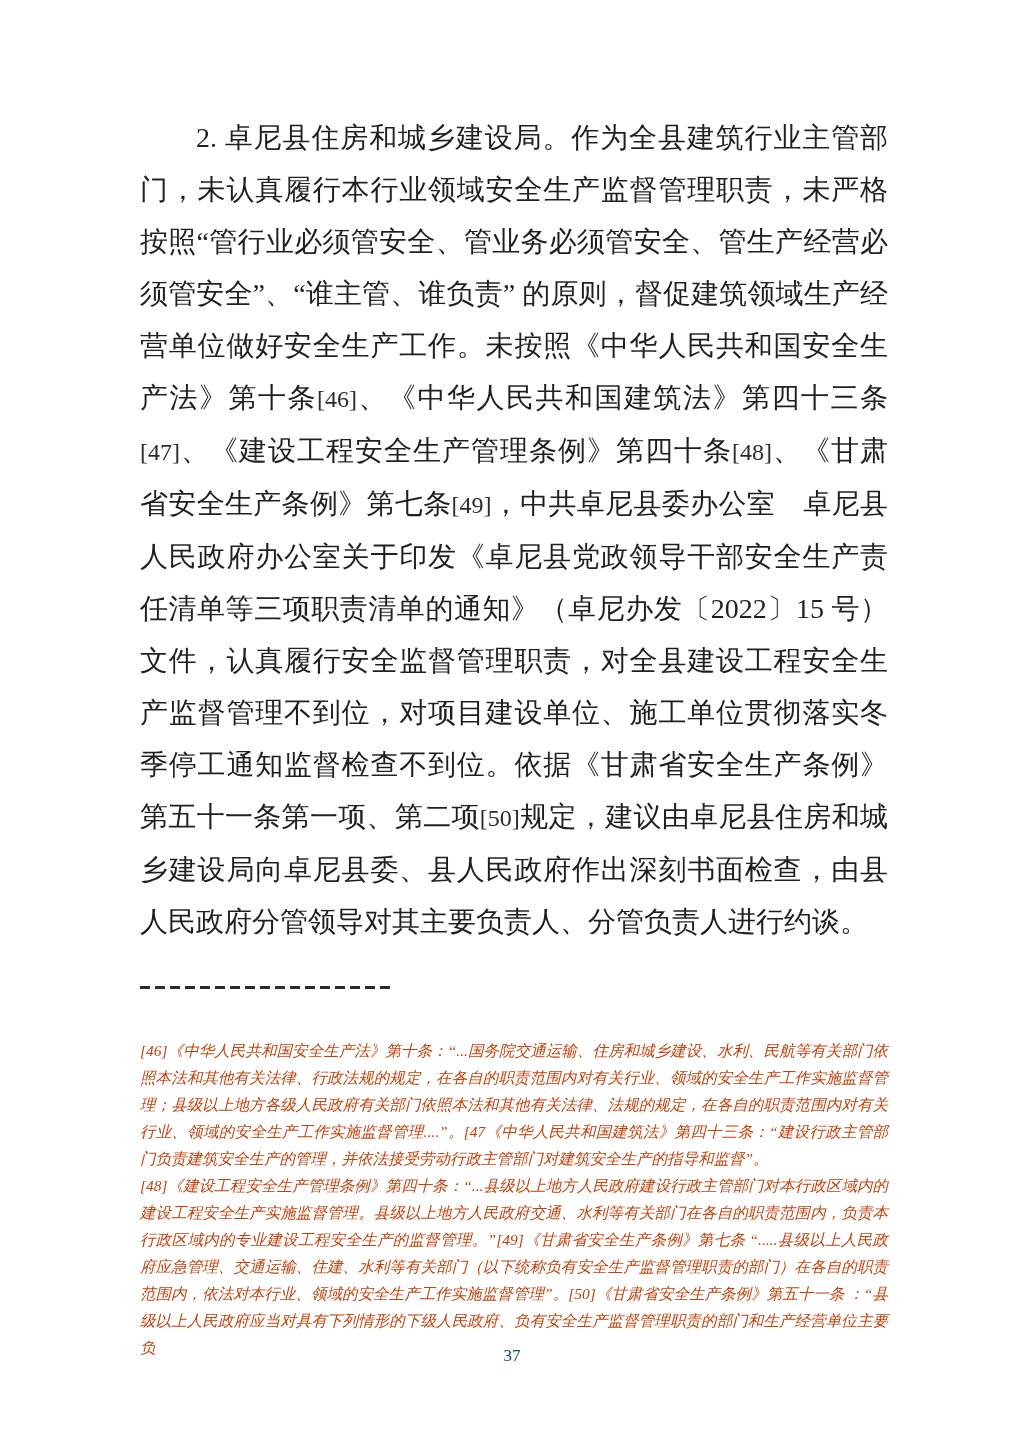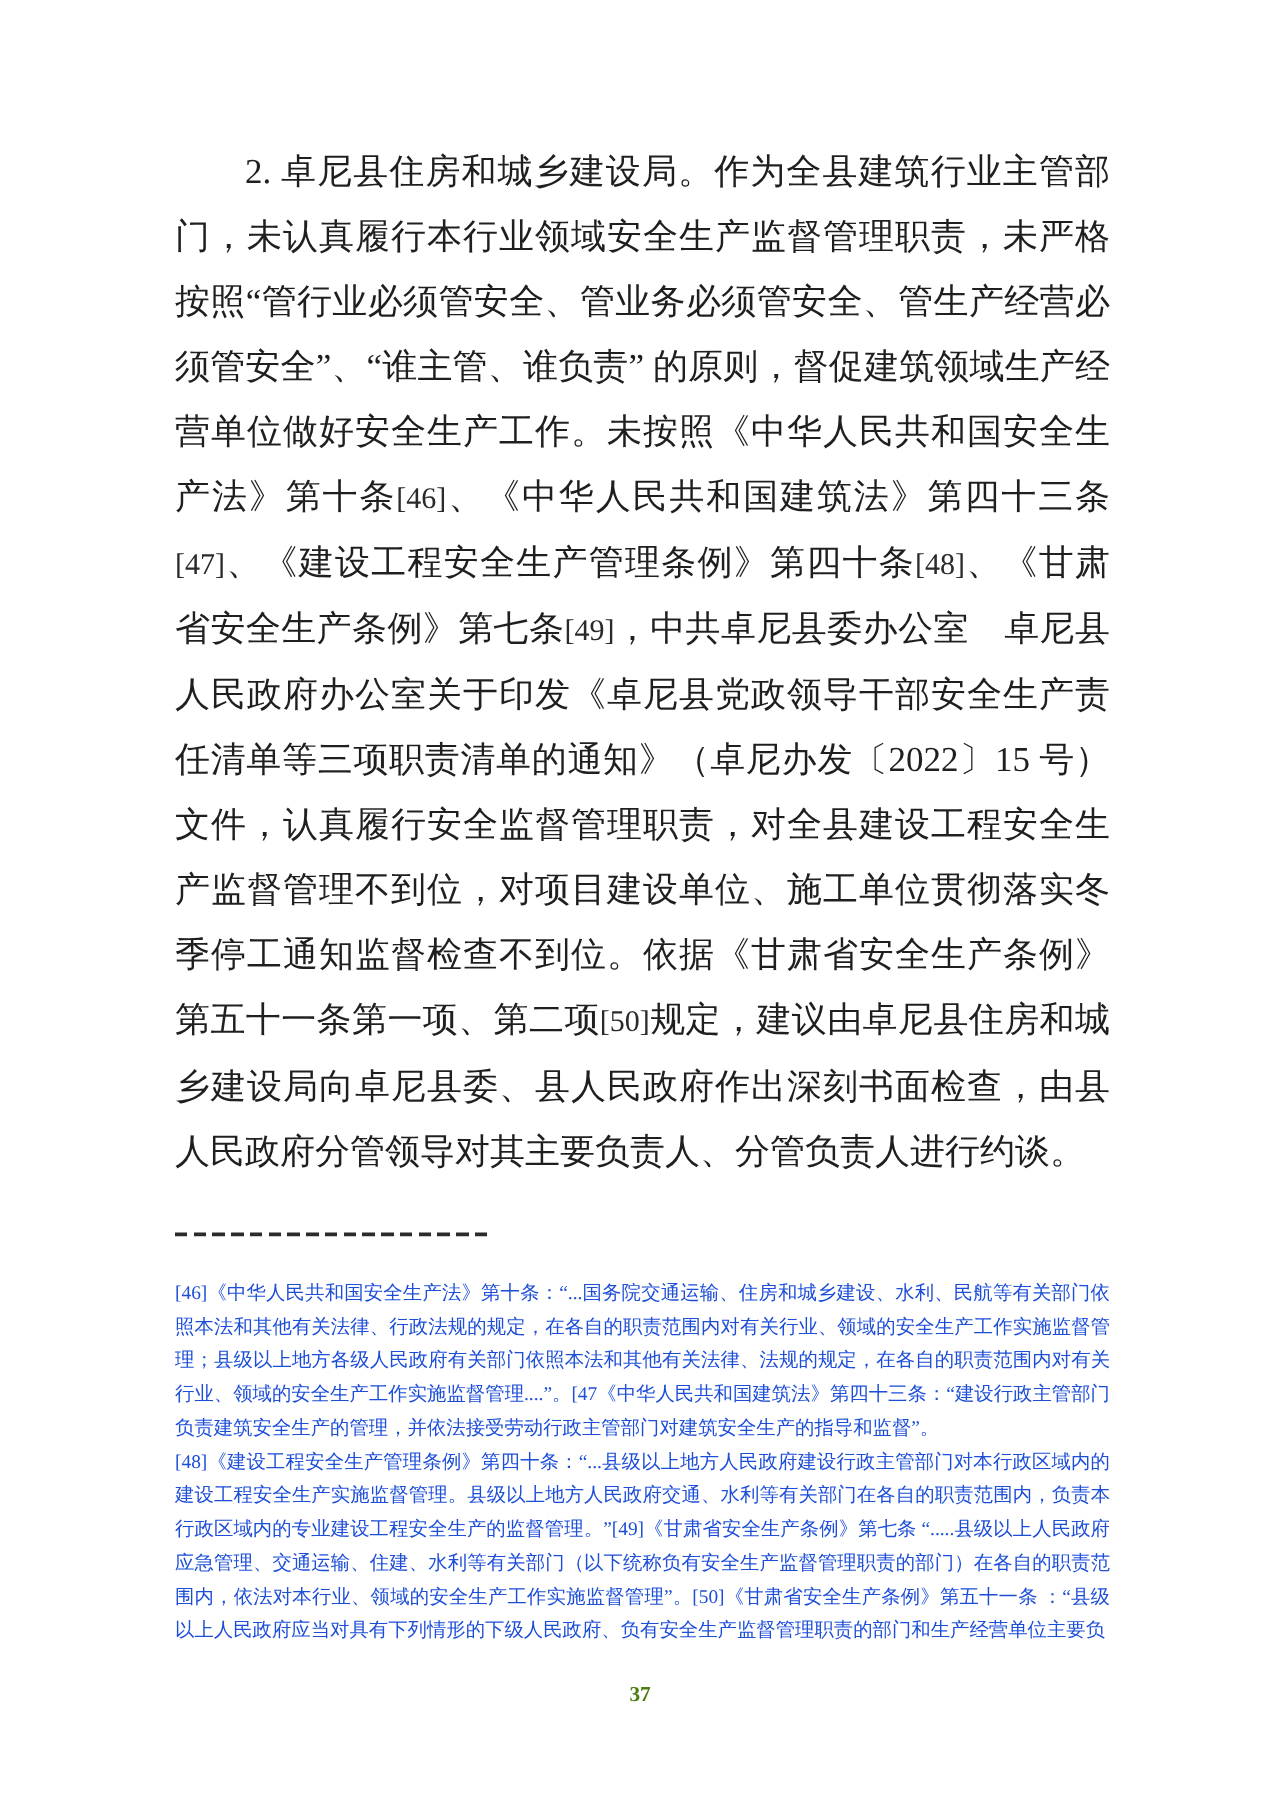--- a/index.html
+++ b/index.html
@@ -31,39 +31,39 @@
     letter-spacing: 0;
     color: #2a2a2a;
   }
   .fn-separator {
     margin-top: 38px;
     width: 250px;
     height: 3px;
     background: repeating-linear-gradient(90deg, #2b2b2b 0px, #2b2b2b 10px, transparent 10px, transparent 15px);
   }
   .footnotes {
-    margin-top: 32px;
+    margin-top: 48px;
     font-size: 15.5px;
     line-height: 27px;
     text-align: justify;
     text-justify: inter-ideograph;
-    color: #1d4ed8;
+    color: #c2410c;
+    font-style: italic;
   }
   .footnotes p {
     margin: 0;
   }
   .page-number {
     position: absolute;
     bottom: 82px;
     left: 0;
     right: 0;
     text-align: center;
     font-size: 17px;
-    color: #4d7c0f;
-    font-weight: bold;
+    color: #0c4a6e;
   }
 </style>
 </head>
 <body>
 
 <div class="page">
 
   <p class="body-para"><span>2. 卓尼县住房和城乡建设局。作为全县建筑行业主管部门，未认真履行本行业领域安全生产监督管理职责，未严格按照“管行业必须管安全、管业务必须管安全、管生产经营必须管安全”、“谁主管、谁负责” 的原则，督促建筑领域生产经营单位做好安全生产工作。未按照《中华人民共和国安全生产法》第十条</span><span class="ref-marker">[46]</span><span>、《中华人民共和国建筑法》第四十三条</span><span class="ref-marker">[47]</span><span>、《建设工程安全生产管理条例》第四十条</span><span class="ref-marker">[48]</span><span>、《甘肃省安全生产条例》第七条</span><span class="ref-marker">[49]</span><span>，中共卓尼县委办公室　卓尼县人民政府办公室关于印发《卓尼县党政领导干部安全生产责任清单等三项职责清单的通知》（卓尼办发〔2022〕15 号）文件，认真履行安全监督管理职责，对全县建设工程安全生产监督管理不到位，对项目建设单位、施工单位贯彻落实冬季停工通知监督检查不到位。依据《甘肃省安全生产条例》第五十一条第一项、第二项</span><span class="ref-marker">[50]</span><span>规定，建议由卓尼县住房和城乡建设局向卓尼县委、县人民政府作出深刻书面检查，由县人民政府分管领导对其主要负责人、分管负责人进行约谈。</span></p>
 
   <div class="fn-separator"></div>

